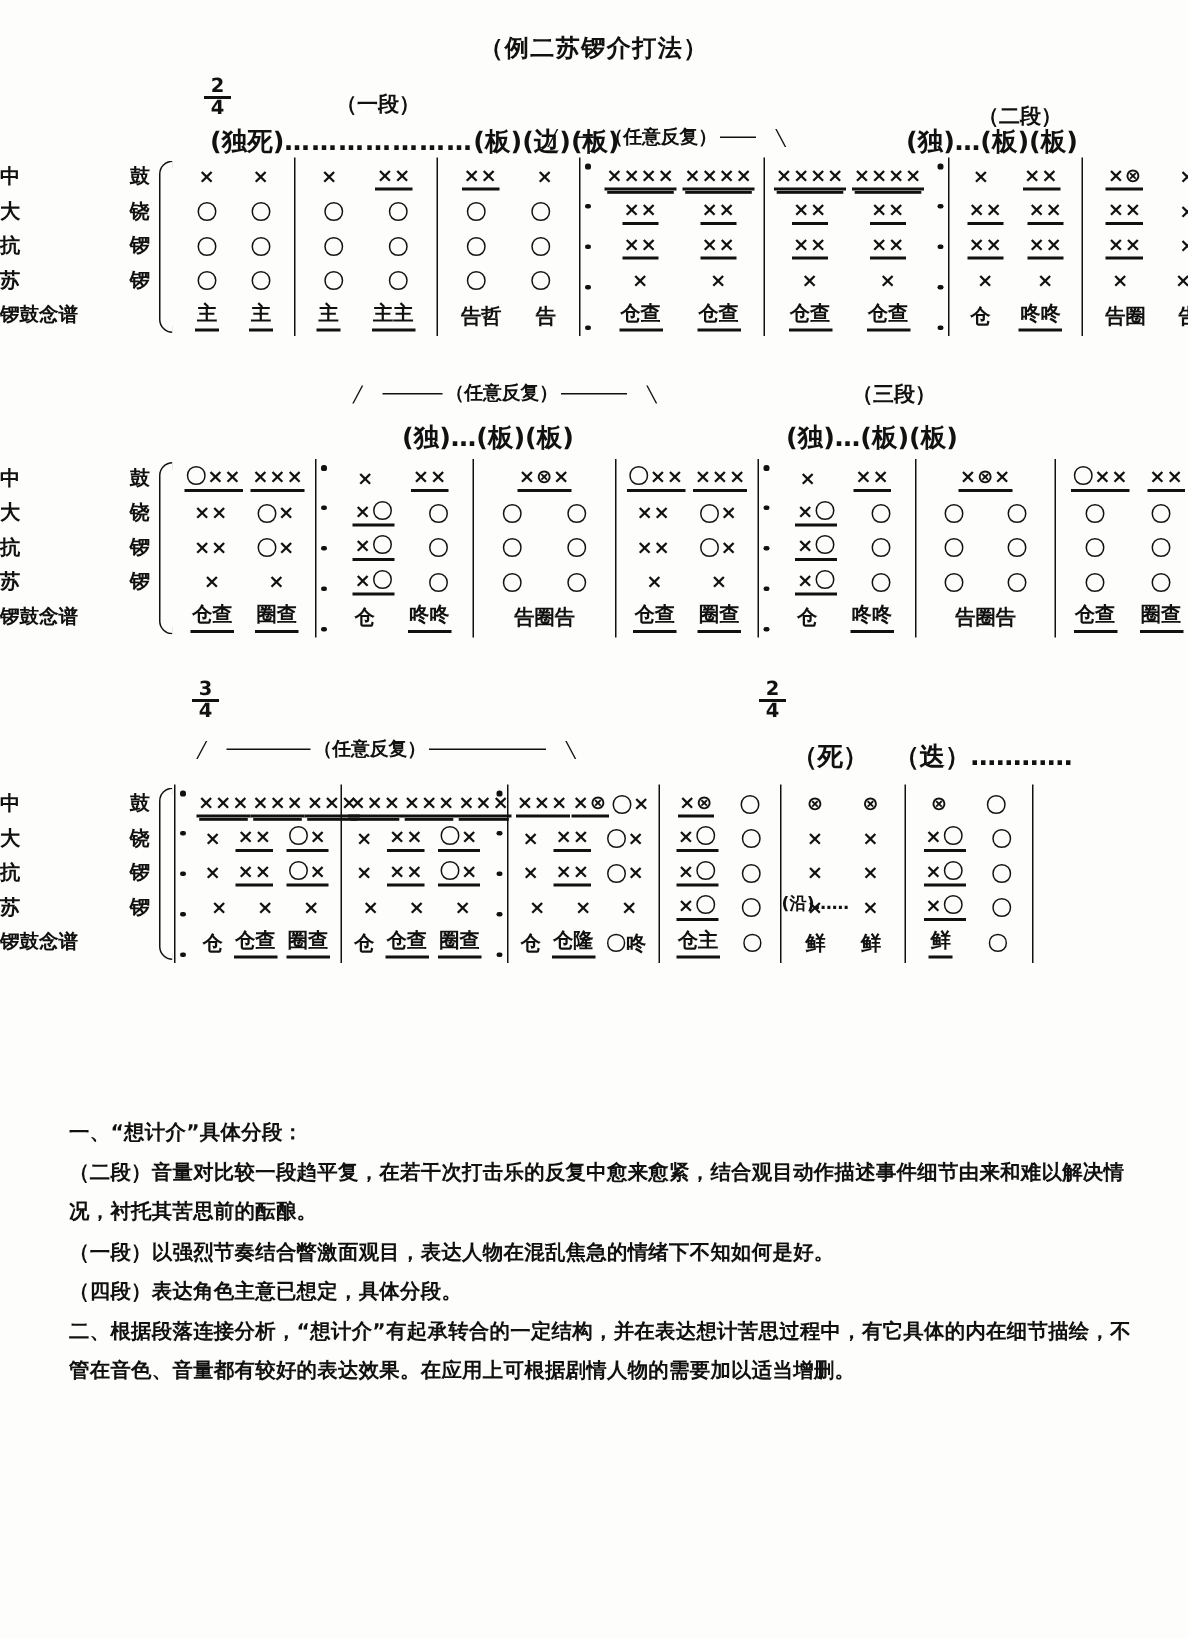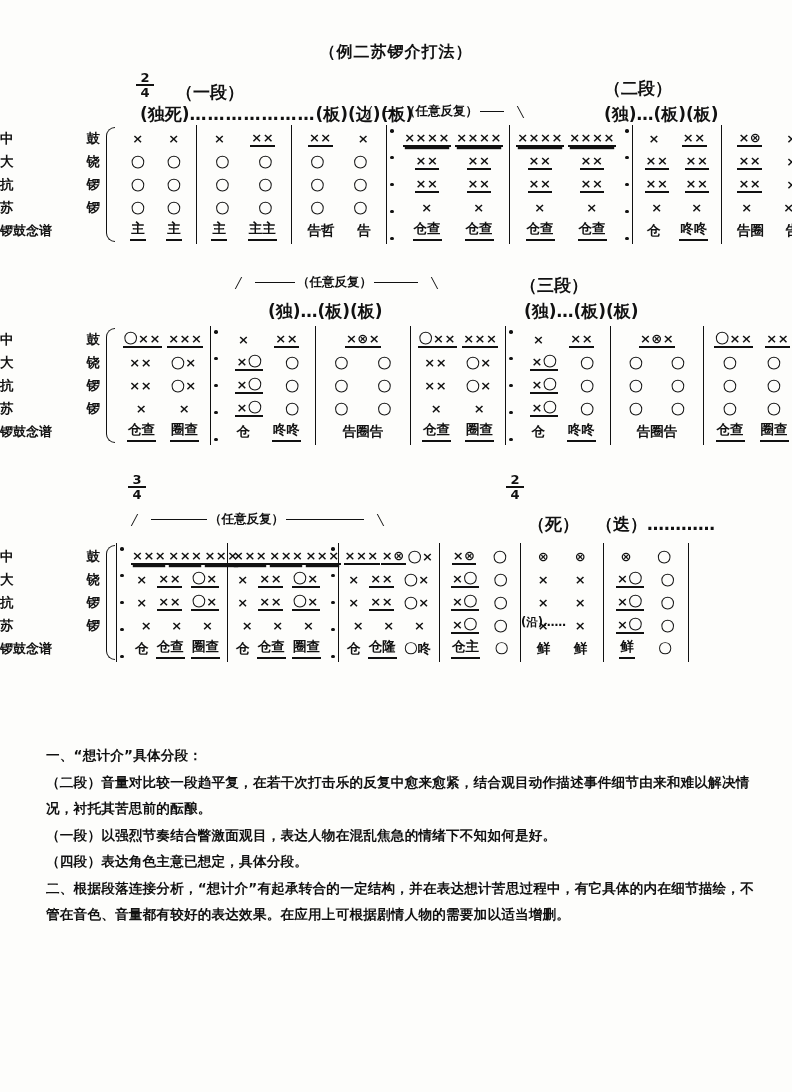--- a/index.html
+++ b/index.html
@@ -12,44 +12,45 @@
     overflow:hidden;
   }
   .page{position:relative;width:792px;height:1092px;}
 
   
   .title{
     text-align:center;
     font-size:16px;
     font-weight:700;
     letter-spacing:1px;
-    padding-top:42px;
+    padding-top:22px;
   }
 
   
   .system{position:relative;margin-top:8px;}
 
   .sys-head{position:relative;height:58px;}
 
   .timesig{
     position:absolute;
     font-weight:700;
     font-size:13px;
     line-height:1.0;
     text-align:center;
     width:18px;
   }
   .timesig .num{display:block;}
   .timesig .den{display:block;border-top:2px solid #111;}
 
   .seg-label{
     position:absolute;
-    font-size:17px;
+    font-size:14px;
     font-weight:700;
     white-space:nowrap;
+    margin-left:48px;
   }
   .tech-label{
     position:absolute;
     font-size:17px;
     font-weight:700;
     white-space:nowrap;
   }
   .repeat-brace{
     position:absolute;
     font-size:12.5px;
@@ -167,21 +168,21 @@
 
   <div class="title">（例二苏锣介打法）</div>
 
   <div class="system" style="margin-top:4px;">
     <div class="sys-head">
       <div class="timesig" style="left:136px;top:4px;">
         <span class="num">2</span>
         <span class="den">4</span>
       </div>
       <div class="seg-label" style="left:176px;top:14px;">（一段）</div>
-      <div class="seg-label" style="left:604px;top:10px;">（二段）</div>
+      <div class="seg-label" style="left:604px;top:22px;">（二段）</div>
 
       <div class="tech-label" style="left:140px;top:36px;">
         <span>(独死)</span><span class="dots">…………………</span><span>(板)(边)(板)</span>
       </div>
 
       <div class="repeat-brace" style="left:368px;top:36px;">
         <span class="rb-hook-l"></span><span class="rb-line" style="width:16px;"></span><span>（任意反复）</span><span class="rb-line" style="width:24px;"></span><span class="rb-hook-r"></span>
       </div>
 
       <div class="tech-label" style="left:604px;top:36px;">(独)…(板)(板)</div>

